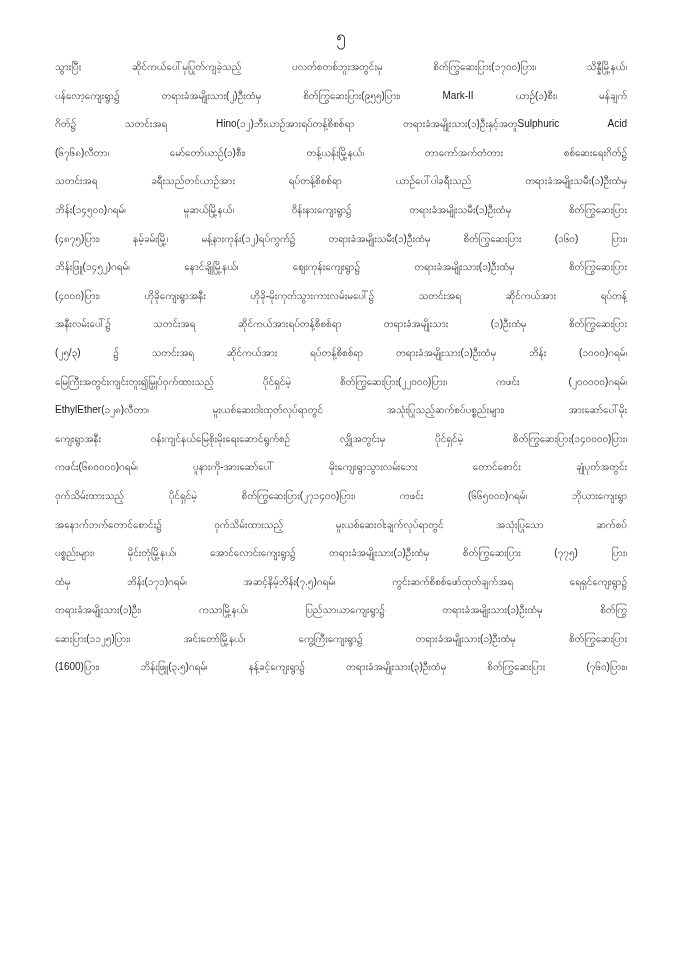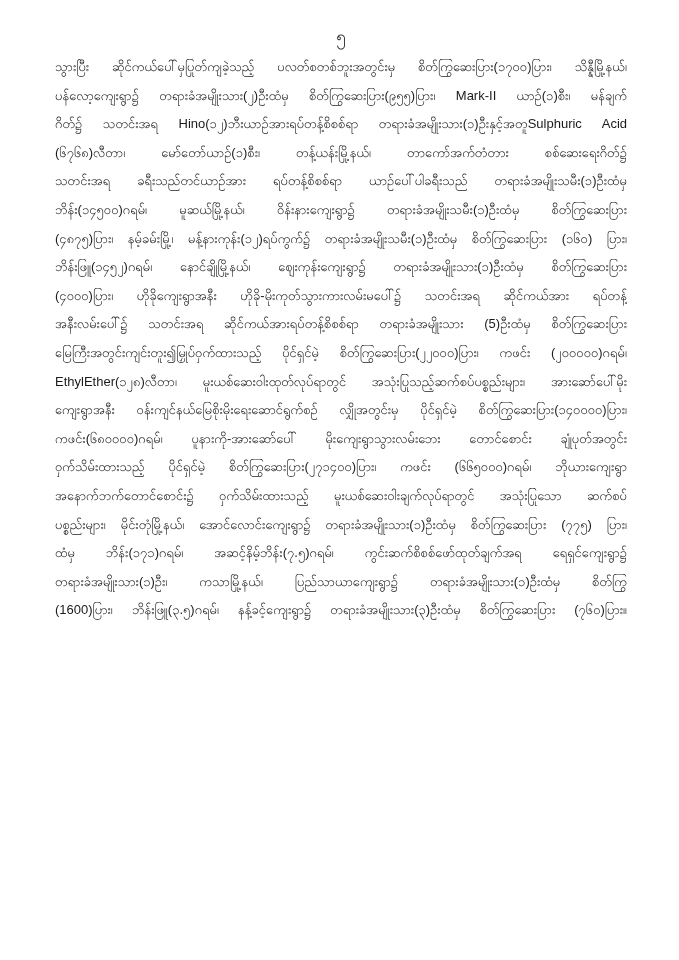--- a/index.html
+++ b/index.html
@@ -22,21 +22,21 @@
     text-align: center;
     font-size: 17px;
     line-height: 22px;
     margin-bottom: 5px;
     color: #1a1a1a;
   }
   .doc-body {
     width: 572px;
   }
   .line {
-    font-size: 13px;
+    font-size: 10px;
     line-height: 28.6px;
     height: 28.6px;
     white-space: nowrap;
     overflow: hidden;
     text-align: justify;
     text-align-last: justify;
     color: #1a1a1a;
   }
 </style>
 </head>
@@ -47,25 +47,27 @@
   <div class="doc-body">
     <div class="line">သွားပြီး ဆိုင်ကယ်ပေါ်မှပြုတ်ကျခဲ့သည့် ပလတ်စတစ်ဘူးအတွင်းမှ စိတ်ကြွဆေးပြား(၁၇၀၀)ပြား၊ သိန္နီမြို့နယ်၊</div>
     <div class="line">ပန်လော့ကျေးရွာ၌ တရားခံအမျိုးသား(၂)ဦးထံမှ စိတ်ကြွဆေးပြား(၉၅၅)ပြား၊ Mark-II ယာဉ်(၁)စီး၊ မန်ချက်</div>
     <div class="line">ဂိတ်၌ သတင်းအရ Hino(၁၂)ဘီးယာဉ်အားရပ်တန့်စိစစ်ရာ တရားခံအမျိုးသား(၁)ဦးနှင့်အတူSulphuric Acid</div>
     <div class="line">(၆၇၆၈)လီတာ၊ မော်တော်ယာဉ်(၁)စီး၊ တန့်ယန်းမြို့နယ်၊ တာကော်အက်တံတား စစ်ဆေးရေးဂိတ်၌</div>
     <div class="line">သတင်းအရ ခရီးသည်တင်ယာဉ်အား ရပ်တန့်စိစစ်ရာ ယာဉ်ပေါ်ပါခရီးသည် တရားခံအမျိုးသမီး(၁)ဦးထံမှ</div>
     <div class="line">ဘိန်း(၁၄၅၀၀)ဂရမ်၊ မူဆယ်မြို့နယ်၊ ဝိန်းနားကျေးရွာ၌ တရားခံအမျိုးသမီး(၁)ဦးထံမှ စိတ်ကြွဆေးပြား</div>
     <div class="line">(၄၈၇၅)ပြား၊ နမ့်ခမ်းမြို့၊ မန့်နားကုန်း(၁၂)ရပ်ကွက်၌ တရားခံအမျိုးသမီး(၁)ဦးထံမှ စိတ်ကြွဆေးပြား (၁၆၀) ပြား၊</div>
     <div class="line">ဘိန်းဖြူ(၁၄၅၂)ဂရမ်၊ နောင်ချိုမြို့နယ်၊ ဈေးကုန်းကျေးရွာ၌ တရားခံအမျိုးသား(၁)ဦးထံမှ စိတ်ကြွဆေးပြား</div>
     <div class="line">(၄၀၀၀)ပြား၊ ဟိုခိုကျေးရွာအနီး ဟိုခို-မိုးကုတ်သွားကားလမ်းမပေါ်၌ သတင်းအရ ဆိုင်ကယ်အား ရပ်တန့်</div>
-    <div class="line">အနီးလမ်းပေါ်၌ သတင်းအရ ဆိုင်ကယ်အားရပ်တန့်စိစစ်ရာ တရားခံအမျိုးသား (5)ဦးထံမှ စိတ်ကြွဆေးပြား</div>
+    <div class="line">အနီးလမ်းပေါ်၌ သတင်းအရ ဆိုင်ကယ်အားရပ်တန့်စိစစ်ရာ တရားခံအမျိုးသား (၁)ဦးထံမှ စိတ်ကြွဆေးပြား</div>
+    <div class="line">(၂၅/၃) ၌ သတင်းအရ ဆိုင်ကယ်အား ရပ်တန့်စိစစ်ရာ တရားခံအမျိုးသား(၁)ဦးထံမှ ဘိန်း (၁၀၀၀)ဂရမ်၊</div>
     <div class="line">မြေကြီးအတွင်းကျင်းတူး၍မြှုပ်ဝှက်ထားသည့် ပိုင်ရှင်မဲ့ စိတ်ကြွဆေးပြား(၂၂၀၀၀)ပြား၊ ကဖင်း (၂၀၀၀၀၀)ဂရမ်၊</div>
     <div class="line">EthylEther(၁၂၈)လီတာ၊ မူးယစ်ဆေးဝါးထုတ်လုပ်ရာတွင် အသုံးပြုသည့်ဆက်စပ်ပစ္စည်းများ၊ အားဆော်ပေါ်မိုး</div>
     <div class="line">ကျေးရွာအနီး ဝန်းကျင်နယ်မြေစိုးမိုးရေးဆောင်ရွက်စဉ် လျှိုအတွင်းမှ ပိုင်ရှင်မဲ့ စိတ်ကြွဆေးပြား(၁၄၀၀၀၀)ပြား၊</div>
     <div class="line">ကဖင်း(၆၈၀၀၀၀)ဂရမ်၊ ပူနားကို-အားဆော်ပေါ် မိုးကျေးရွာသွားလမ်းဘေး တောင်စောင်း ချုံပုတ်အတွင်း</div>
     <div class="line">ဝှက်သိမ်းထားသည့် ပိုင်ရှင်မဲ့ စိတ်ကြွဆေးပြား(၂၇၁၄၀၀)ပြား၊ ကဖင်း (၆၆၅၀၀၀)ဂရမ်၊ ဘိုယားကျေးရွာ</div>
     <div class="line">အနောက်ဘက်တောင်စောင်း၌ ဝှက်သိမ်းထားသည့် မူးယစ်ဆေးဝါးချက်လုပ်ရာတွင် အသုံးပြုသော ဆက်စပ်</div>
     <div class="line">ပစ္စည်းများ၊ မိုင်းတုံမြို့နယ်၊ အောင်လောင်းကျေးရွာ၌ တရားခံအမျိုးသား(၁)ဦးထံမှ စိတ်ကြွဆေးပြား (၇၇၅) ပြား၊</div>
     <div class="line">ထံမှ ဘိန်း(၁၇၁)ဂရမ်၊ အဆင့်နိမ့်ဘိန်း(၇.၅)ဂရမ်၊ ကွင်းဆက်စိစစ်ဖော်ထုတ်ချက်အရ ရေရှင်ကျေးရွာ၌</div>
     <div class="line">တရားခံအမျိုးသား(၁)ဦး၊ ကသာမြို့နယ်၊ ပြည်သာယာကျေးရွာ၌ တရားခံအမျိုးသား(၁)ဦးထံမှ စိတ်ကြွ</div>
+    <div class="line">ဆေးပြား(၁၁၂၅)ပြား၊ အင်းတော်မြို့နယ်၊ ကွေ့ကြီးကျေးရွာ၌ တရားခံအမျိုးသား(၁)ဦးထံမှ စိတ်ကြွဆေးပြား</div>
     <div class="line">(1600)ပြား၊ ဘိန်းဖြူ(၃.၅)ဂရမ်၊ နန့်ခင့်ကျေးရွာ၌ တရားခံအမျိုးသား(၃)ဦးထံမှ စိတ်ကြွဆေးပြား (၇၆၀)ပြား။</div>
   </div>
 </div>
 
 </body></html>

